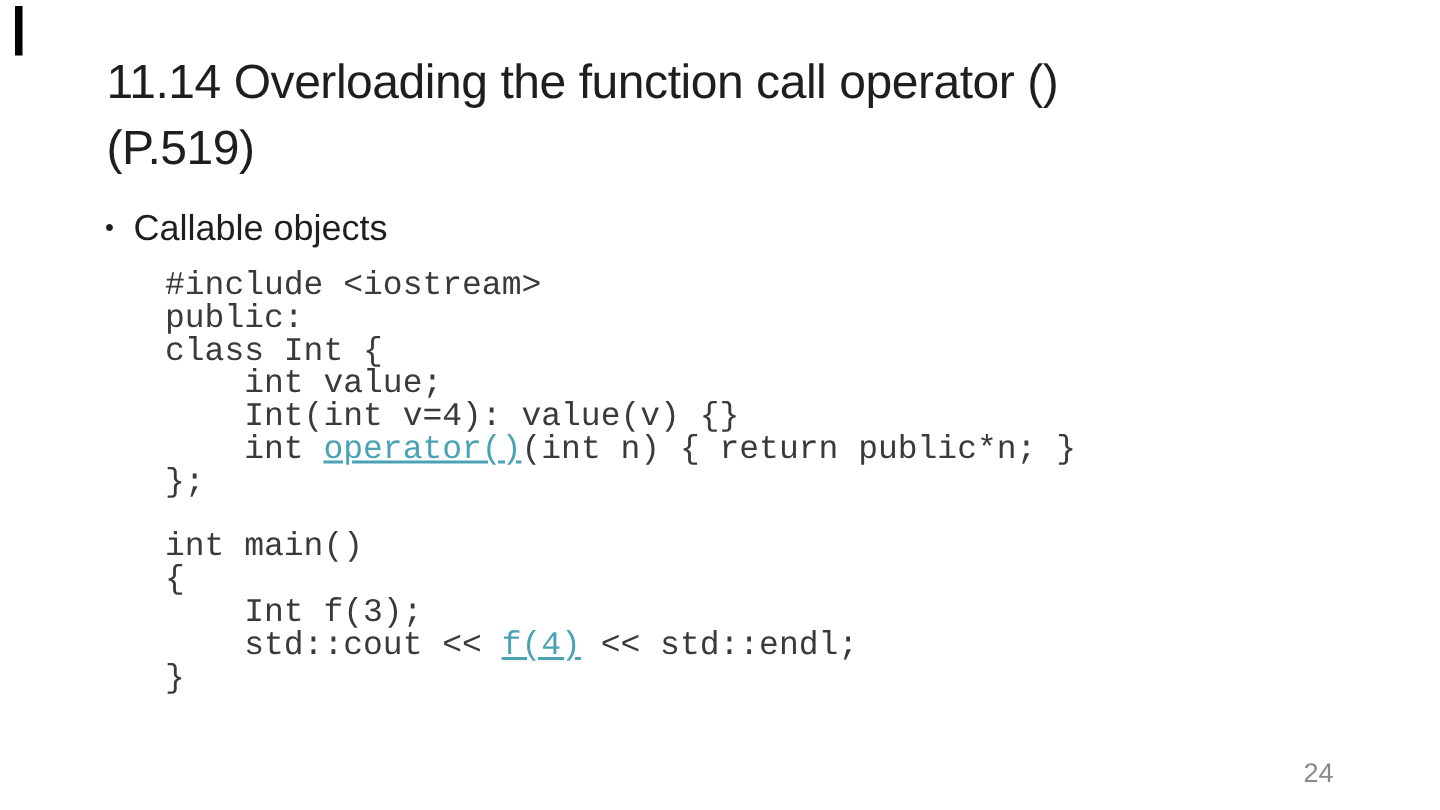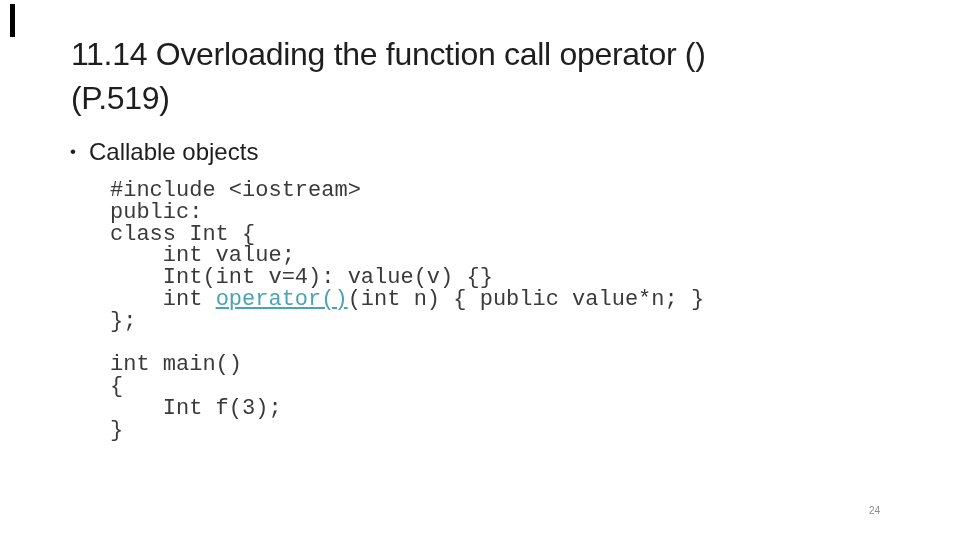--- a/index.html
+++ b/index.html
@@ -62,21 +62,21 @@
     color: var(--code-text);
   }
   .code-line {
     white-space: pre;
     min-height: 21.8px;
   }
   .code-line .teal { color: var(--code-highlight); text-decoration: underline; }
   .page-number {
     position: absolute;
     left: 869px; top: 505px;
-    font-size: 10px;
+    font-size: 18px;
     color: var(--page-number-text);
   }
 </style>
 </head>
 <body>
 
 <div class="slide">
 
   <div class="corner-bar"></div>
 
@@ -88,24 +88,25 @@
   <div class="bullet-item">
     <span class="bullet-dot">•</span><span>Callable objects</span>
   </div>
 
   <div class="code-listing">
       <div class="code-line"><span class="plain">#include &lt;iostream&gt;</span></div>
       <div class="code-line"><span class="plain">public:</span></div>
       <div class="code-line"><span class="plain">class Int {</span></div>
       <div class="code-line"><span class="plain">    int value;</span></div>
       <div class="code-line"><span class="plain">    Int(int v=4): value(v) {}</span></div>
-      <div class="code-line"><span class="plain">    int </span><span class="teal">operator()</span><span class="plain">(int n) { public value*n; }</span></div>
+      <div class="code-line"><span class="plain">    int </span><span class="teal">operator()</span><span class="plain">(int n) { return public*n; }</span></div>
       <div class="code-line"><span class="plain">};</span></div>
       <div class="code-line"><span class="plain"></span></div>
       <div class="code-line"><span class="plain">int main()</span></div>
       <div class="code-line"><span class="plain">{</span></div>
       <div class="code-line"><span class="plain">    Int f(3);</span></div>
+      <div class="code-line"><span class="plain">    std::cout &lt;&lt; </span><span class="teal">f(4)</span><span class="plain"> &lt;&lt; std::endl;</span></div>
       <div class="code-line"><span class="plain">}</span></div>
     </div>
 
   <div class="page-number">24</div>
 
 </div>
 
 </body></html>

